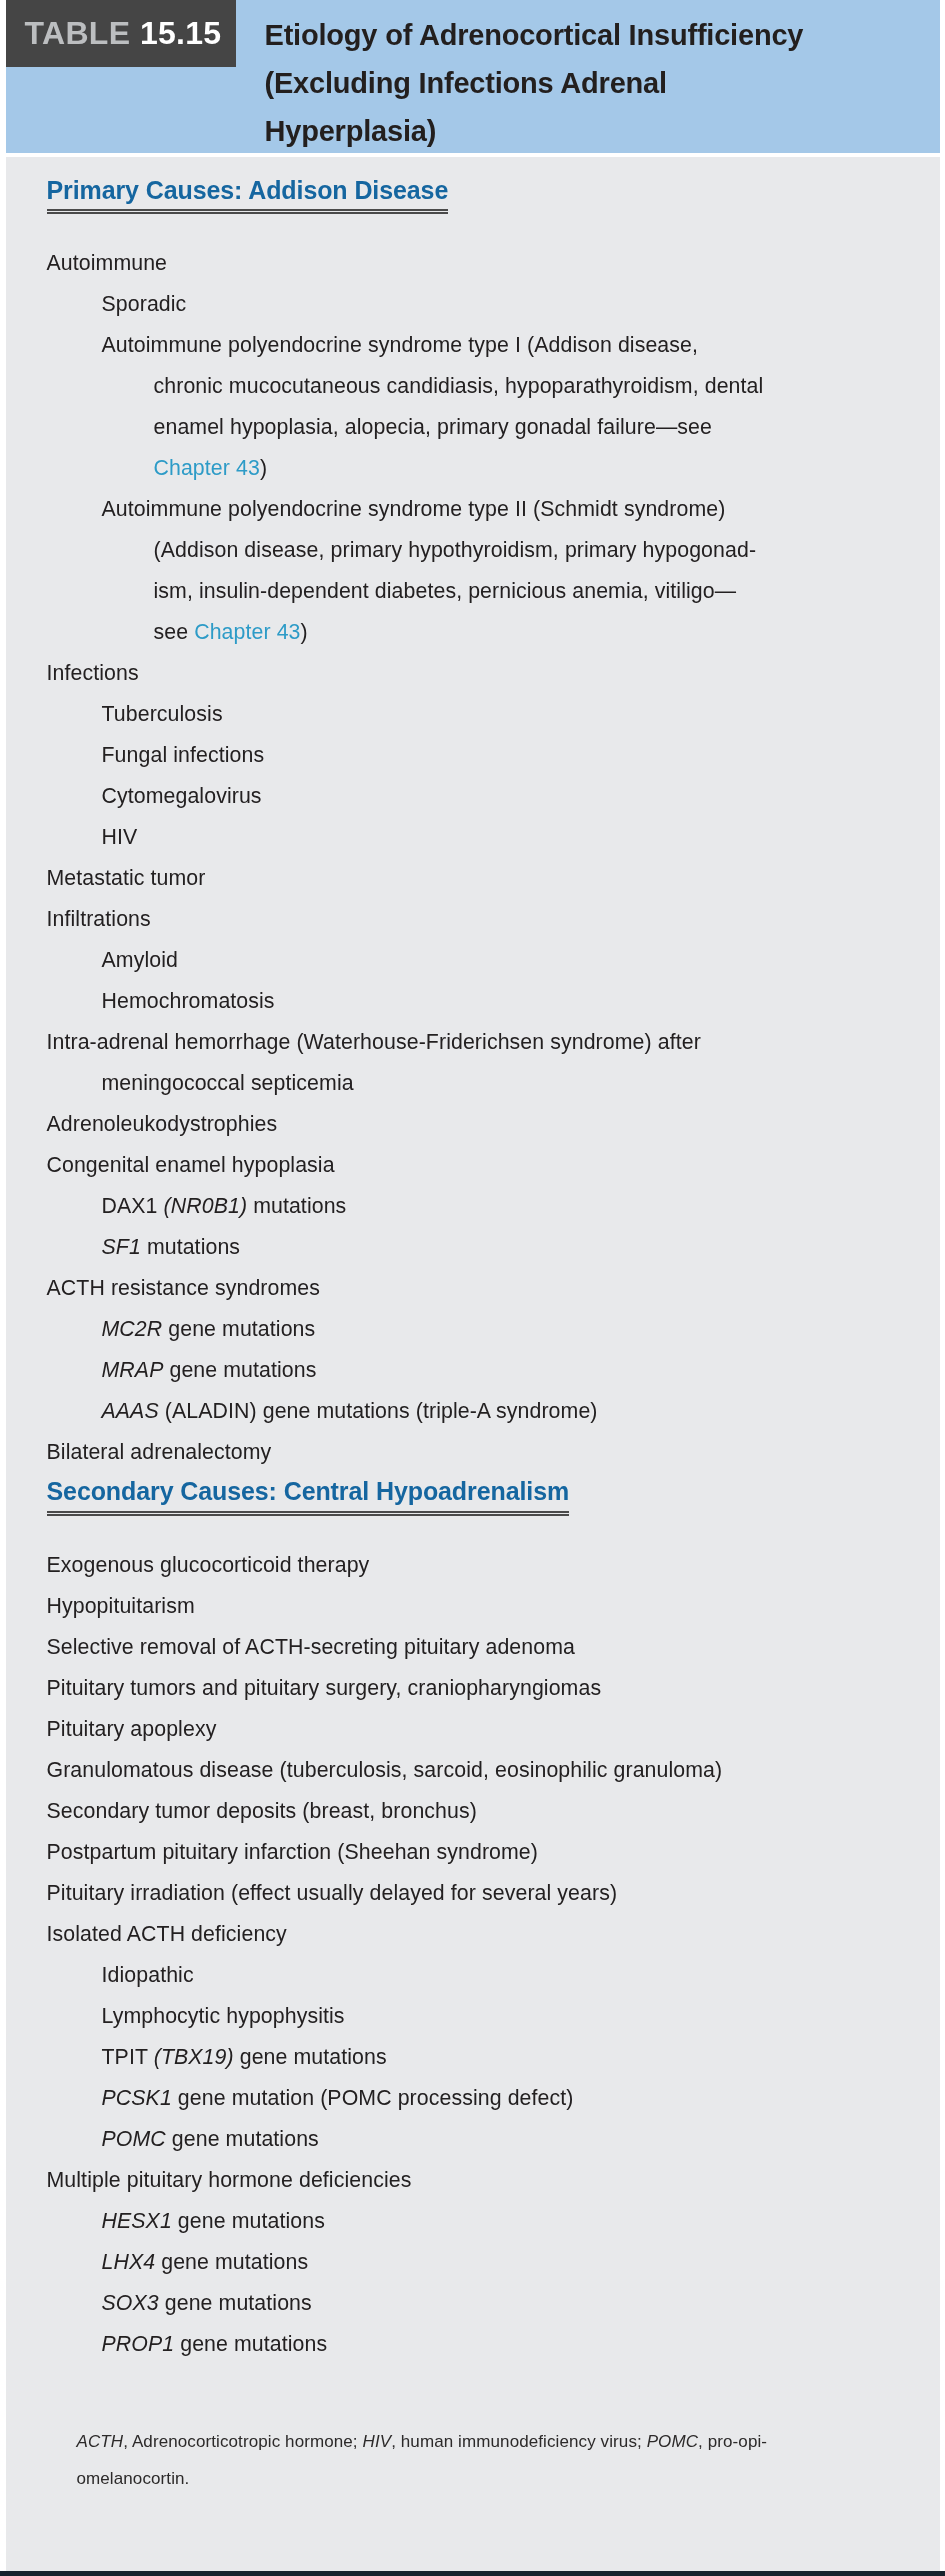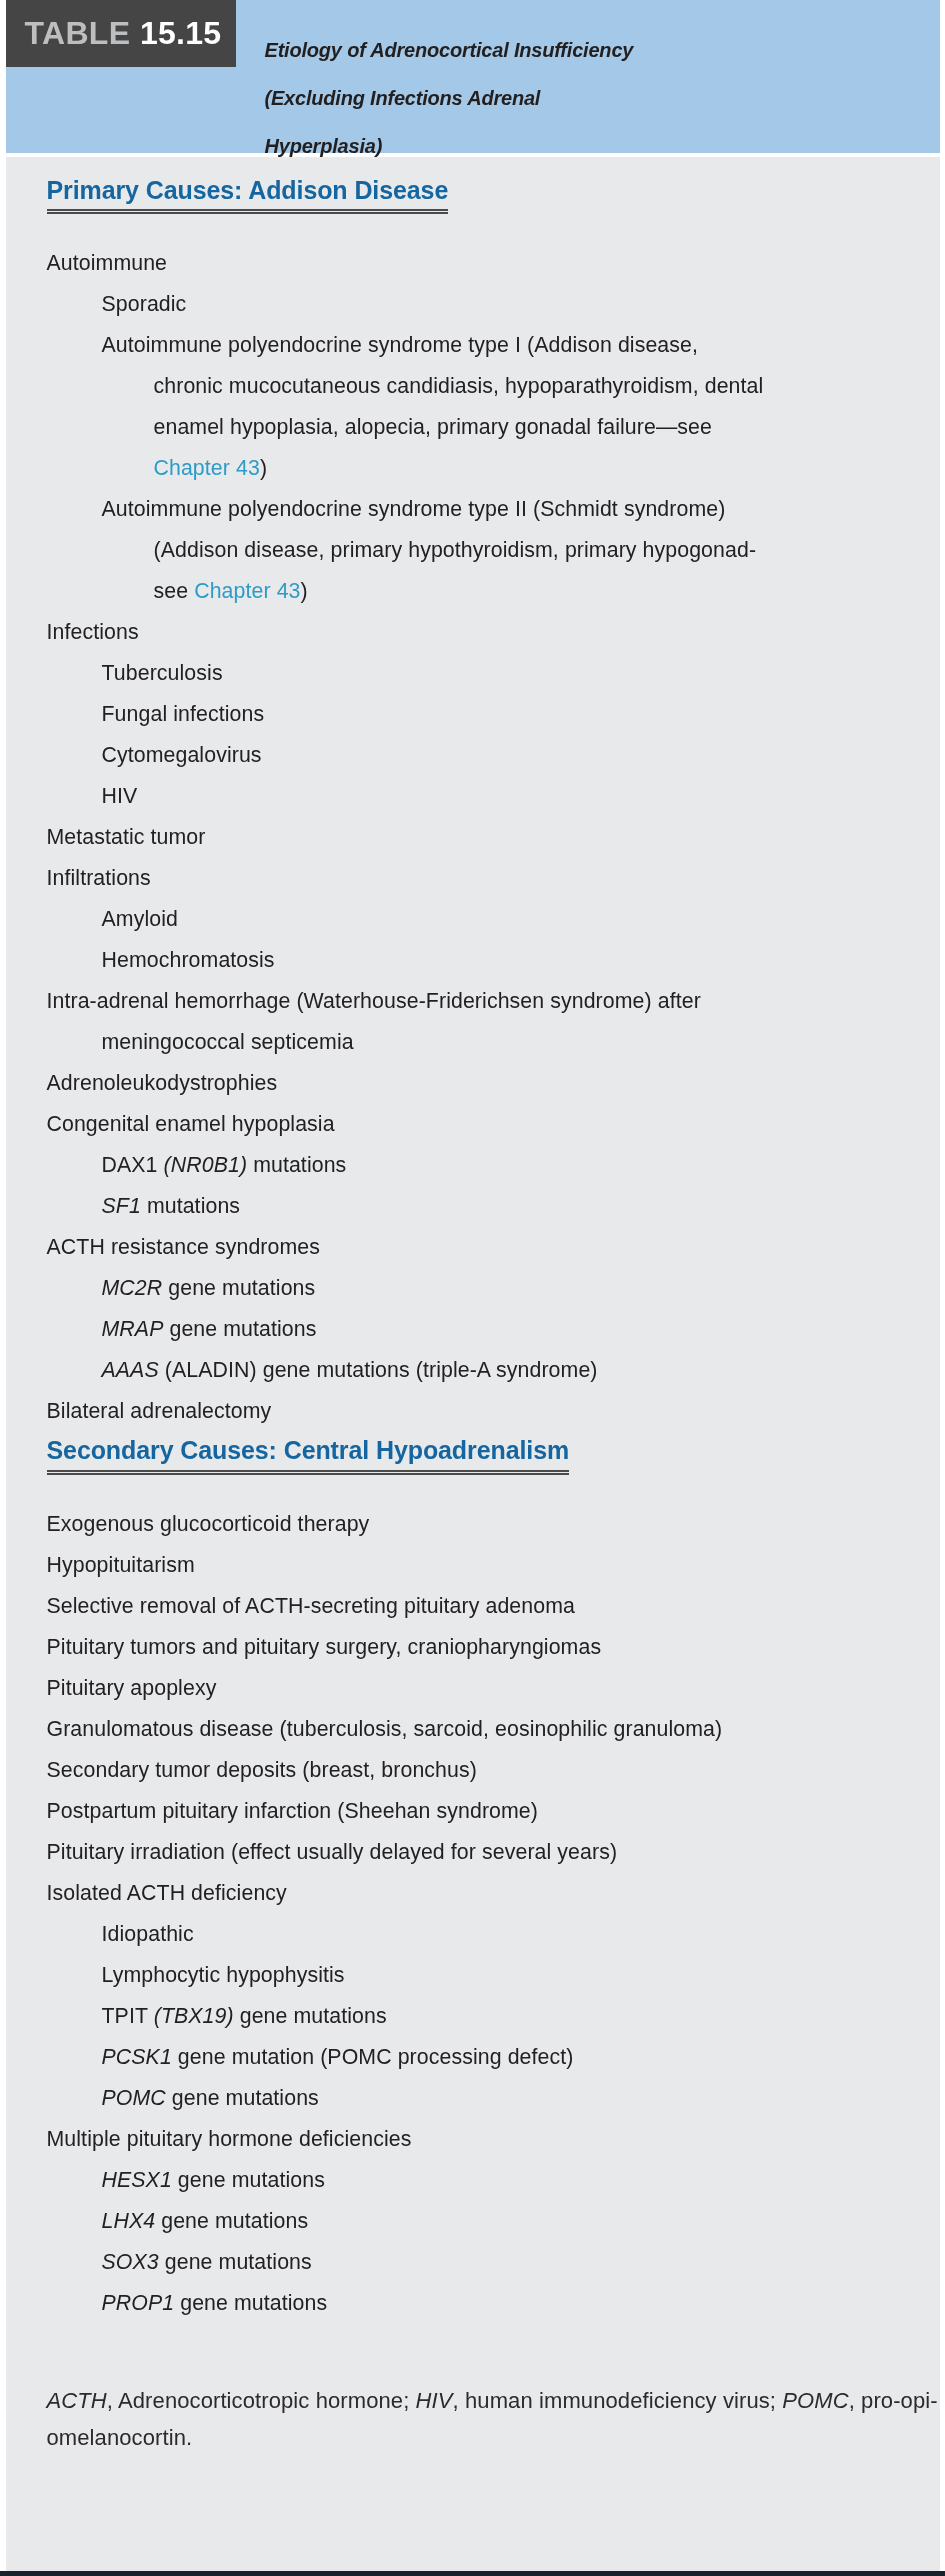--- a/index.html
+++ b/index.html
@@ -18,43 +18,44 @@
     position:relative; margin:0 5.5px; height:153px; background:var(--header-bg);
   }
   .table-label{
     position:absolute; top:0; left:0; width:230px; height:67px; background:var(--label-bg);
     display:flex; align-items:center; padding-left:19px; gap:9.6px;
     font-weight:bold; font-size:32px; letter-spacing:0.3px;
   }
   .table-label .word{color:var(--label-text);}
   .table-label .num{color:var(--label-number);}
   .header-title{
-    position:absolute; left:259px; top:26px; color:var(--title-text);
-    font-weight:bold; font-size:20px; line-height:48px; letter-spacing:-0.2px;font-style:italic;
+    position:absolute; left:259px; top:11px; color:var(--title-text);
+    font-weight:bold; font-size:29px; line-height:48px; letter-spacing:-0.2px;
   }
   .body-panel{
     position:relative; margin:4.1px 5.5px 0; height:2415px; background:var(--panel-bg);
     padding:15px 13.8px 0 41px; color:var(--body-text);
     font-size:21.3px; line-height:41px; letter-spacing:0.1px;
   }
   h2.section-heading{
     display:inline-block; color:var(--heading-blue); font-size:25px; line-height:27.5px;
     font-weight:bold; letter-spacing:-0.1px;
     border-bottom:5.5px double var(--rule-color); padding-bottom:4.8px; margin:0 0 29px 0;
   }
   .section-2-heading-wrap{}
   .line{white-space:pre; height:41px;}
   .indent-0{padding-left:0;}
   .indent-1{padding-left:55px;}
   .indent-2{padding-left:107px;}
   .it{font-style:italic;}
   .link{color:var(--link-blue); cursor:pointer;margin-top:39px;}
   .footnote{
-    margin-top:58px; font-size:22px; line-height:37px; letter-spacing:0.1px;
+    margin-top:58px; font-size:17px; line-height:37px; letter-spacing:0.1px;
     color:var(--footnote-text);
+    margin-left:30px;
   }
   .footnote .line{height:37px;}
   .bottom-bar{
     position:absolute; left:0; right:0; bottom:0; height:4.8px; background:var(--bottom-bar);
   }
 </style>
 </head>
 <body>
 
 <div class="page">
@@ -77,20 +78,21 @@
       <h2 class="section-heading">Primary Causes: Addison Disease</h2>
       <div>
           <div class="line indent-0"><span>Autoimmune</span></div>
           <div class="line indent-1"><span>Sporadic</span></div>
           <div class="line indent-1"><span>Autoimmune polyendocrine syndrome type I (Addison disease,</span></div>
           <div class="line indent-2"><span>chronic mucocutaneous candidiasis, hypoparathyroidism, dental</span></div>
           <div class="line indent-2"><span>enamel hypoplasia, alopecia, primary gonadal failure—see</span></div>
           <div class="line indent-2"><span class="link">Chapter 43</span><span>)</span></div>
           <div class="line indent-1"><span>Autoimmune polyendocrine syndrome type II (Schmidt syndrome)</span></div>
           <div class="line indent-2"><span>(Addison disease, primary hypothyroidism, primary hypogonad-</span></div>
+          <div class="line indent-2"><span>ism, insulin-dependent diabetes, pernicious anemia, vitiligo—</span></div>
           <div class="line indent-2"><span>see </span><span class="link">Chapter 43</span><span>)</span></div>
           <div class="line indent-0"><span>Infections</span></div>
           <div class="line indent-1"><span>Tuberculosis</span></div>
           <div class="line indent-1"><span>Fungal infections</span></div>
           <div class="line indent-1"><span>Cytomegalovirus</span></div>
           <div class="line indent-1"><span>HIV</span></div>
           <div class="line indent-0"><span>Metastatic tumor</span></div>
           <div class="line indent-0"><span>Infiltrations</span></div>
           <div class="line indent-1"><span>Amyloid</span></div>
           <div class="line indent-1"><span>Hemochromatosis</span></div>

